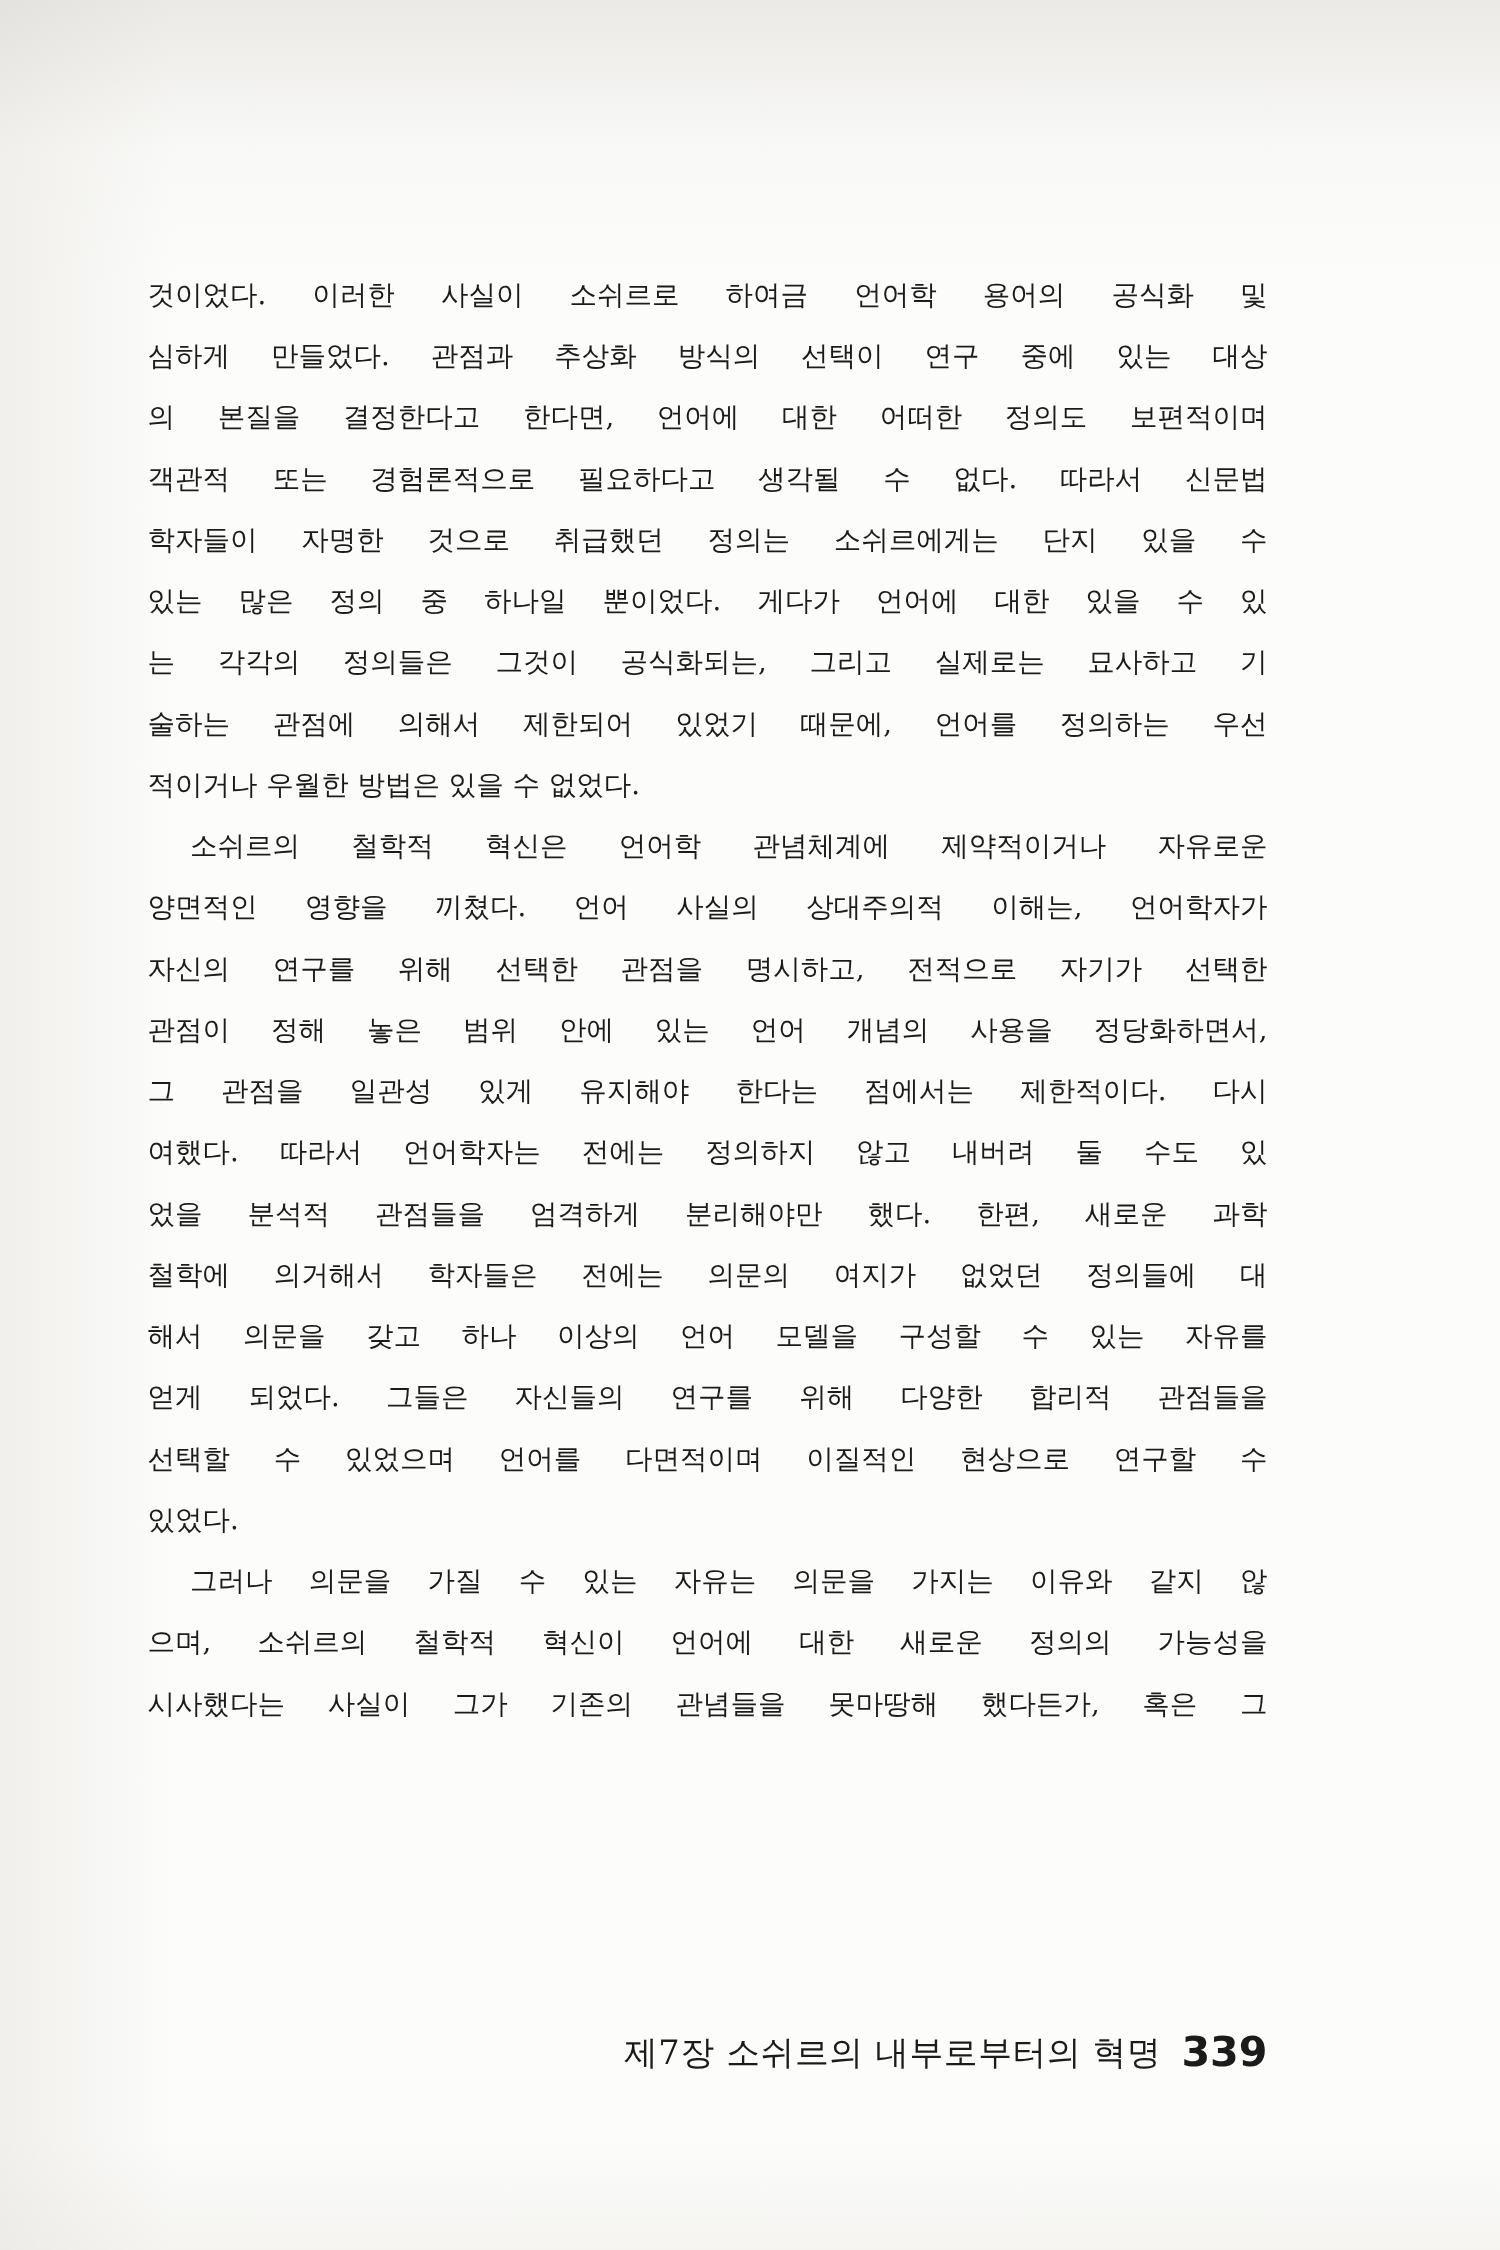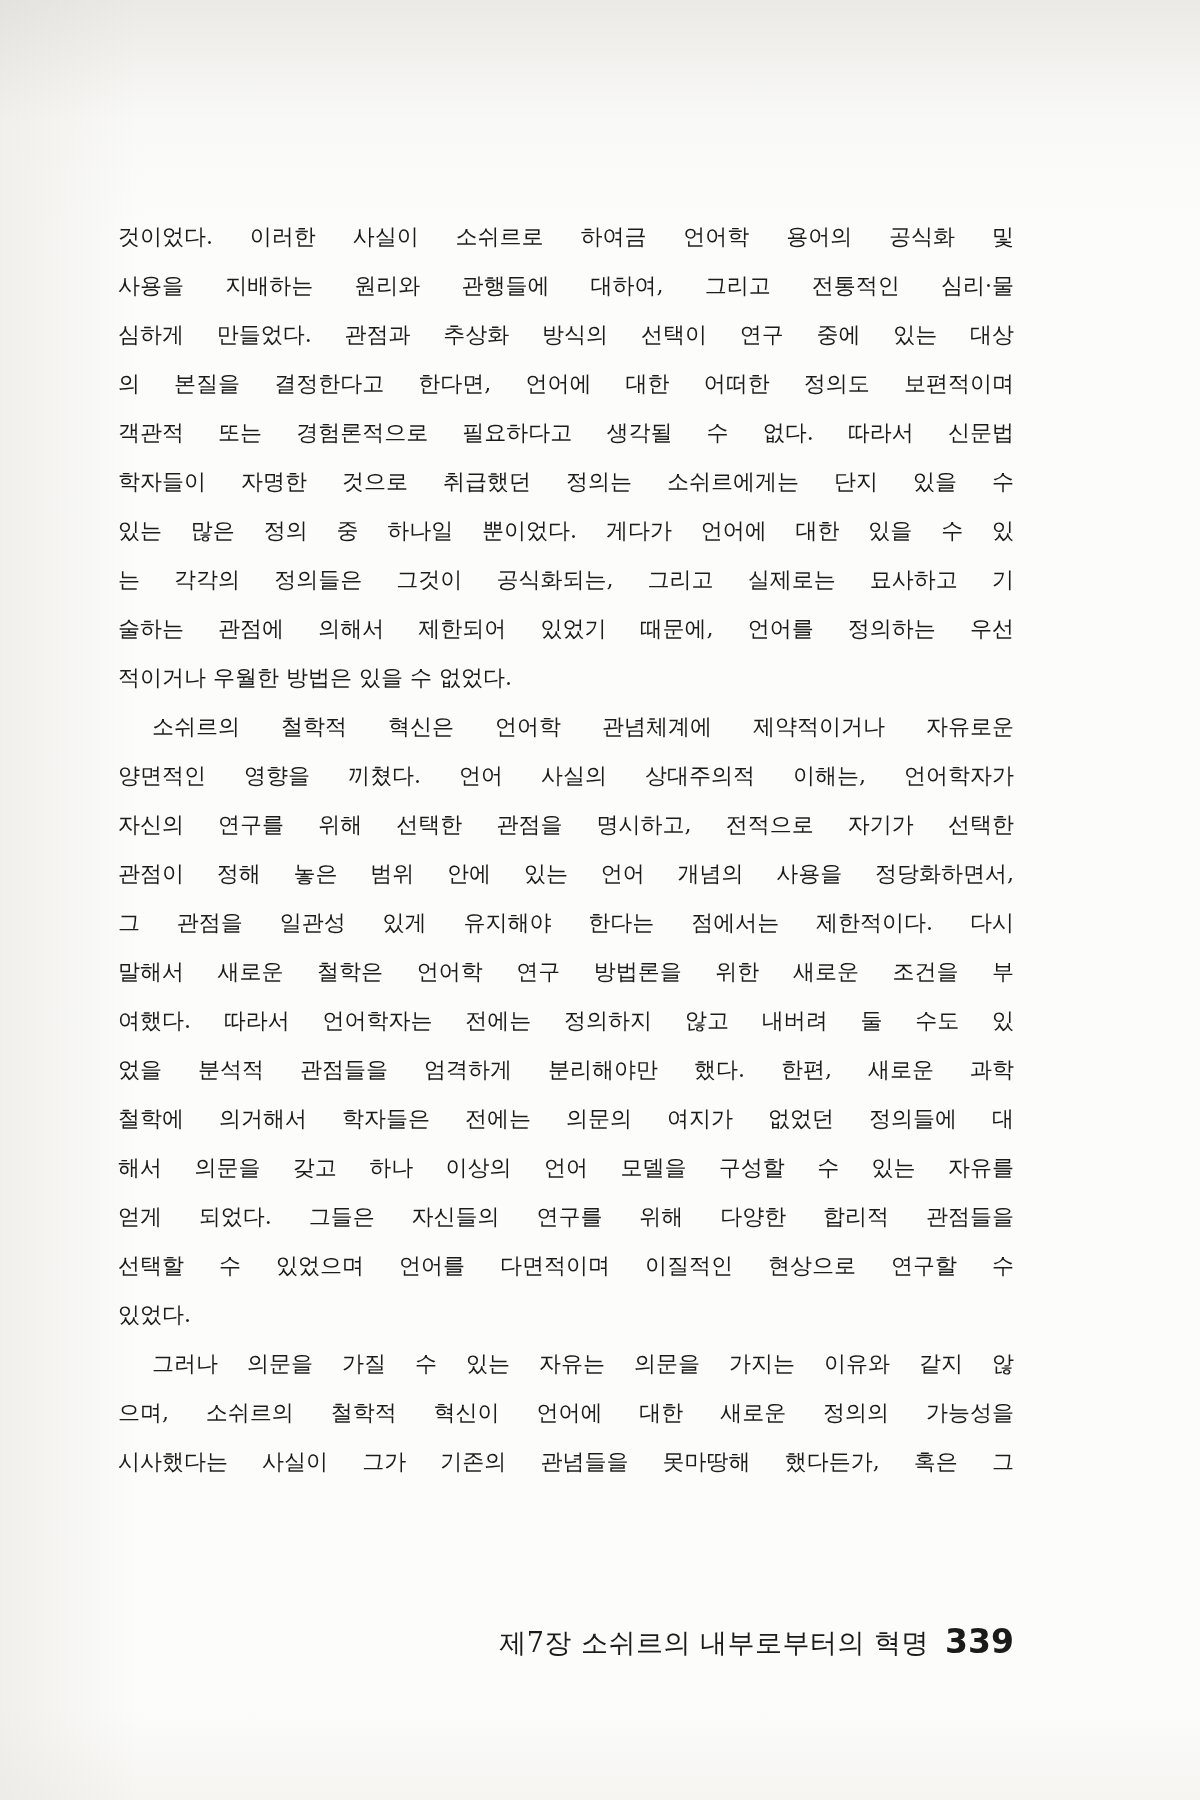--- a/index.html
+++ b/index.html
@@ -35,58 +35,56 @@
     overflow: hidden;
   }
   .line.no-justify {
     text-align: center;
     text-align-last: left;
   }
   .line.indent { text-indent: 34px; }
   .footer {
     position: absolute;
     top: 1622px; right: 186px;
-    display: flex; align-items: flex-end; gap: 16px;
+    display: flex; align-items: center; gap: 16px;
     color: #1b1b1b;
   }
   .footer-chapter {
     font-size: 27px;
     letter-spacing: 0.5px;
   }
   .footer-page-number {
     font-family: "DejaVu Sans", "Liberation Sans", sans-serif;
     font-weight: bold;
     font-size: 33px;
   }
 </style>
 </head>
 <body>
 
 <div class="page">
 
   <div class="text-block">
       <div class="para">
         <div class="line">것이었다. 이러한 사실이 소쉬르로 하여금 언어학 용어의 공식화 및</div>
-        <div class="line">사용을 지배하는 원리와 관행들에 대하여, 그리고 전통적인 심리·물</div>
         <div class="line">심하게 만들었다. 관점과 추상화 방식의 선택이 연구 중에 있는 대상</div>
         <div class="line">의 본질을 결정한다고 한다면, 언어에 대한 어떠한 정의도 보편적이며</div>
         <div class="line">객관적 또는 경험론적으로 필요하다고 생각될 수 없다. 따라서 신문법</div>
         <div class="line">학자들이 자명한 것으로 취급했던 정의는 소쉬르에게는 단지 있을 수</div>
         <div class="line">있는 많은 정의 중 하나일 뿐이었다. 게다가 언어에 대한 있을 수 있</div>
         <div class="line">는 각각의 정의들은 그것이 공식화되는, 그리고 실제로는 묘사하고 기</div>
         <div class="line">술하는 관점에 의해서 제한되어 있었기 때문에, 언어를 정의하는 우선</div>
         <div class="line no-justify">적이거나 우월한 방법은 있을 수 없었다.</div>
       </div>
       <div class="para">
         <div class="line indent">소쉬르의 철학적 혁신은 언어학 관념체계에 제약적이거나 자유로운</div>
         <div class="line">양면적인 영향을 끼쳤다. 언어 사실의 상대주의적 이해는, 언어학자가</div>
         <div class="line">자신의 연구를 위해 선택한 관점을 명시하고, 전적으로 자기가 선택한</div>
         <div class="line">관점이 정해 놓은 범위 안에 있는 언어 개념의 사용을 정당화하면서,</div>
         <div class="line">그 관점을 일관성 있게 유지해야 한다는 점에서는 제한적이다. 다시</div>
-        <div class="line">말해서 새로운 철학은 언어학 연구 방법론을 위한 새로운 조건을 부</div>
         <div class="line">여했다. 따라서 언어학자는 전에는 정의하지 않고 내버려 둘 수도 있</div>
         <div class="line">었을 분석적 관점들을 엄격하게 분리해야만 했다. 한편, 새로운 과학</div>
         <div class="line">철학에 의거해서 학자들은 전에는 의문의 여지가 없었던 정의들에 대</div>
         <div class="line">해서 의문을 갖고 하나 이상의 언어 모델을 구성할 수 있는 자유를</div>
         <div class="line">얻게 되었다. 그들은 자신들의 연구를 위해 다양한 합리적 관점들을</div>
         <div class="line">선택할 수 있었으며 언어를 다면적이며 이질적인 현상으로 연구할 수</div>
         <div class="line no-justify">있었다.</div>
       </div>
       <div class="para">
         <div class="line indent">그러나 의문을 가질 수 있는 자유는 의문을 가지는 이유와 같지 않</div>

